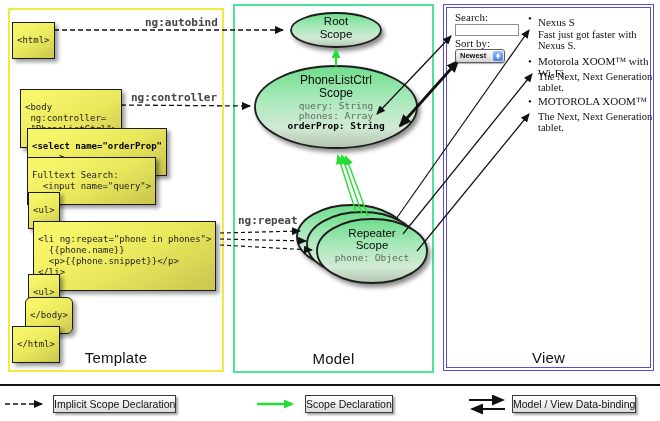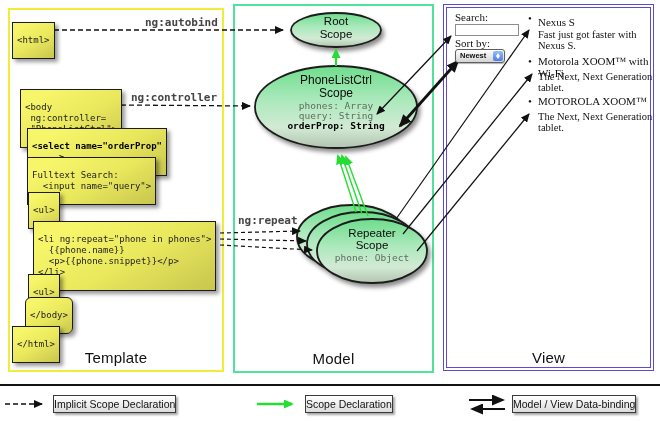--- a/index.html
+++ b/index.html
@@ -154,22 +154,22 @@
 
 <div class="scope-title" style="left:292px;top:15px;width:88px;font-size:11.5px;">
   <div>Root</div>
   <div>Scope</div>
 </div>
 <div class="scope-title" style="left:256px;top:74px;width:160px;">
   <div>PhoneListCtrl</div>
   <div>Scope</div>
 </div>
 <div class="scope-props" style="left:256px;top:101px;width:160px;">
+  <div>query: String</div>
   <div>phones: Array</div>
-  <div>query: String</div>
   <div class="b">orderProp: String</div>
 </div>
 <div class="scope-title" style="left:322px;top:227px;width:100px;font-size:11.5px;line-height:12px;">
   <div>Repeater</div>
   <div>Scope</div>
 </div>
 <div class="scope-props" style="left:322px;top:253px;width:100px;">
   <div>phone: Object</div>
 </div>
 

